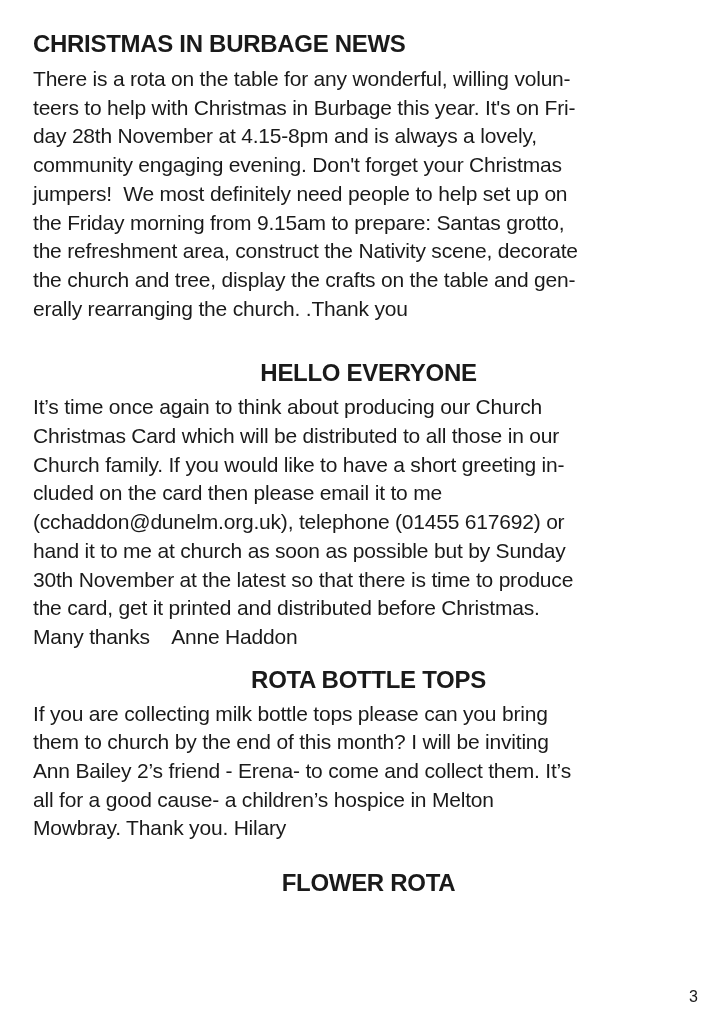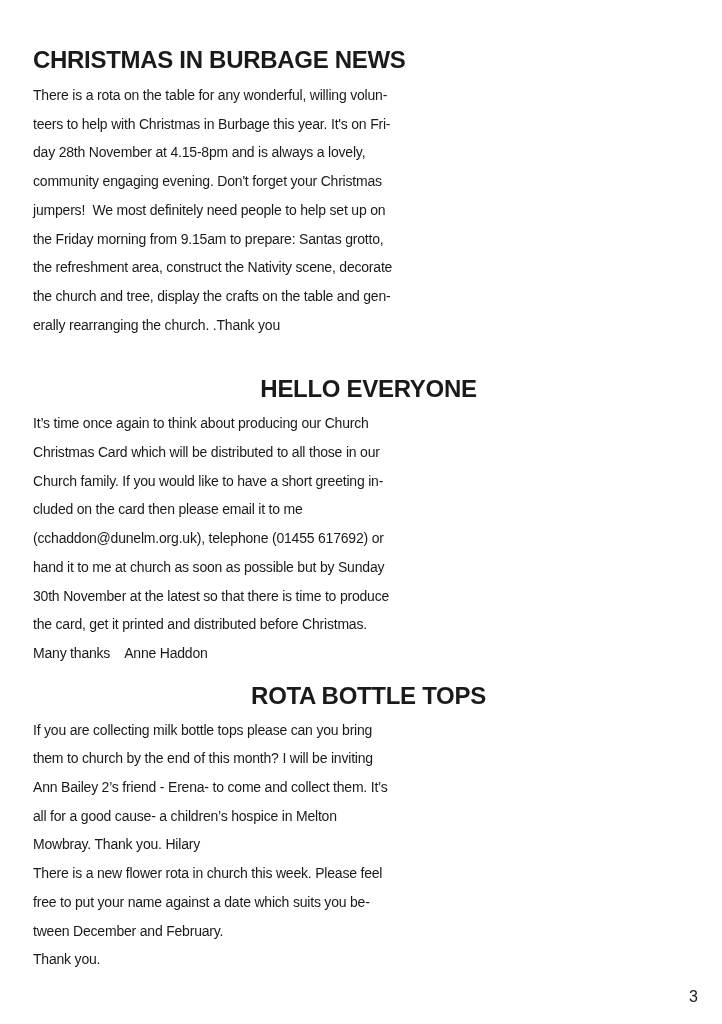--- a/index.html
+++ b/index.html
@@ -7,40 +7,40 @@
     padding: 0;
     background: #e8e8e8;
   }
   .page {
     position: relative;
     width: 722px;
     height: 1024px;
     margin: 0 auto;
     background: #ffffff;
     box-sizing: border-box;
-    padding: 46px 18px 0 33px;
+    padding: 30px 18px 0 33px;
     font-family: "Liberation Sans", "DejaVu Sans", sans-serif;
     color: #1a1a1a;
     overflow: hidden;
   }
   .heading {
     font-size: 24px;
     font-weight: bold;
     letter-spacing: -0.3px;
     line-height: 28px;
     margin: 0;
   }
   .heading-left {
     text-align: left;
   }
   .heading-center {
     text-align: center;
   }
   .body-text {
-    font-size: 14px;
+    font-size: 21px;
     line-height: 28.7px;
     letter-spacing: -0.2px;
     white-space: pre-wrap;
     margin: 0;
   }
   .section-1 .heading { margin-bottom: 7px; }
   .section-2 .heading { margin-top: 36px; margin-bottom: 6px; }
   .section-3 .heading { margin-top: 14px; margin-bottom: 6px; }
   .section-4 .heading { margin-top: 26px; margin-bottom: 6px; }
   .page-number {
@@ -85,21 +85,18 @@
   <div class="section section-3">
     <div class="heading heading-center">ROTA BOTTLE TOPS</div>
     <div class="body-text">If you are collecting milk bottle tops please can you bring
 them to church by the end of this month? I will be inviting
 Ann Bailey 2’s friend - Erena- to come and collect them. It’s
 all for a good cause- a children’s hospice in Melton
 Mowbray. Thank you. Hilary</div>
   </div>
 
   <div class="section section-4">
-    <div class="body-text">There is a new flower rota in church this week. Please feel
-free to put your name against a date which suits you be-
-tween December and February.
-Thank you.</div>
+    <div class="heading heading-center">FLOWER ROTA</div>
   </div>
 
   <div class="page-number">3</div>
 
 </div>
 
 </body></html>

